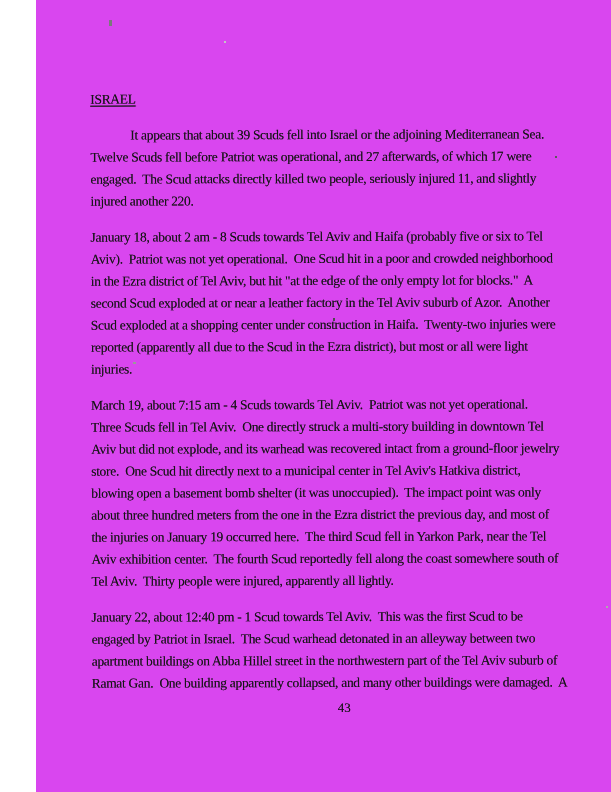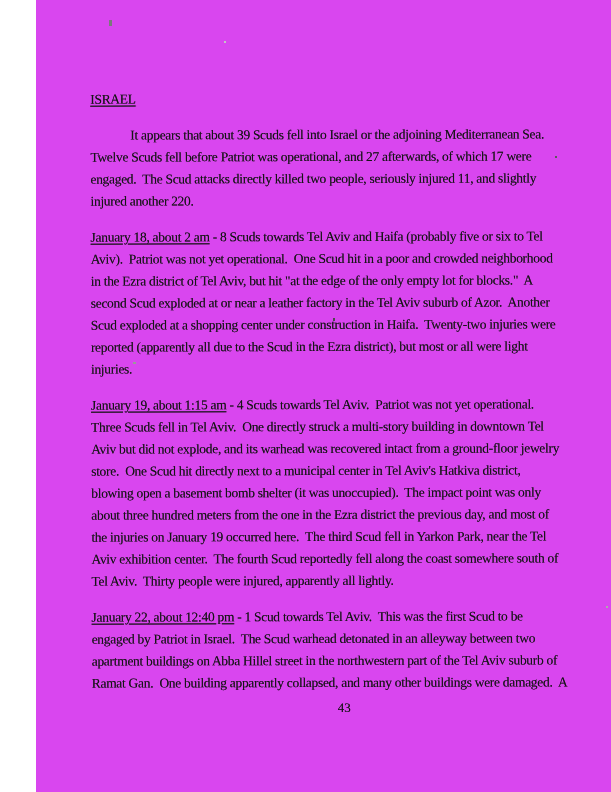--- a/index.html
+++ b/index.html
@@ -35,21 +35,20 @@
   }
   .heading {
     text-decoration: underline;
     text-underline-offset: 2px;
     white-space: pre;
   }
   .para { margin-top: 14px; }
   .line { white-space: pre; }
   .line.indent { padding-left: 40px; }
   .lead {
-    text-decoration: underline;
     text-underline-offset: 2px;
   }
   .pageno {
     position: absolute;
     left: 55px;
     top: 700px;
     width: 505px;
     text-align: center;
     font-size: 13px;
     letter-spacing: 0;
@@ -74,21 +73,21 @@
           <div class="para">
             <div class="line"><span class="lead">January 18, about 2 am</span> - 8 Scuds towards Tel Aviv and Haifa (probably five or six to Tel</div>
             <div class="line">Aviv).  Patriot was not yet operational.  One Scud hit in a poor and crowded neighborhood</div>
             <div class="line">in the Ezra district of Tel Aviv, but hit "at the edge of the only empty lot for blocks."  A</div>
             <div class="line">second Scud exploded at or near a leather factory in the Tel Aviv suburb of Azor.  Another</div>
             <div class="line">Scud exploded at a shopping center under construction in Haifa.  Twenty-two injuries were</div>
             <div class="line">reported (apparently all due to the Scud in the Ezra district), but most or all were light</div>
             <div class="line">injuries.</div>
           </div>
           <div class="para">
-            <div class="line"><span class="lead">January 19, about 1:15 am</span> - 4 Scuds towards Tel Aviv.  Patriot was not yet operational.</div>
+            <div class="line"><span class="lead">March 19, about 7:15 am</span> - 4 Scuds towards Tel Aviv.  Patriot was not yet operational.</div>
             <div class="line">Three Scuds fell in Tel Aviv.  One directly struck a multi-story building in downtown Tel</div>
             <div class="line">Aviv but did not explode, and its warhead was recovered intact from a ground-floor jewelry</div>
             <div class="line">store.  One Scud hit directly next to a municipal center in Tel Aviv's Hatkiva district,</div>
             <div class="line">blowing open a basement bomb shelter (it was unoccupied).  The impact point was only</div>
             <div class="line">about three hundred meters from the one in the Ezra district the previous day, and most of</div>
             <div class="line">the injuries on January 19 occurred here.  The third Scud fell in Yarkon Park, near the Tel</div>
             <div class="line">Aviv exhibition center.  The fourth Scud reportedly fell along the coast somewhere south of</div>
             <div class="line">Tel Aviv.  Thirty people were injured, apparently all lightly.</div>
           </div>
           <div class="para">

